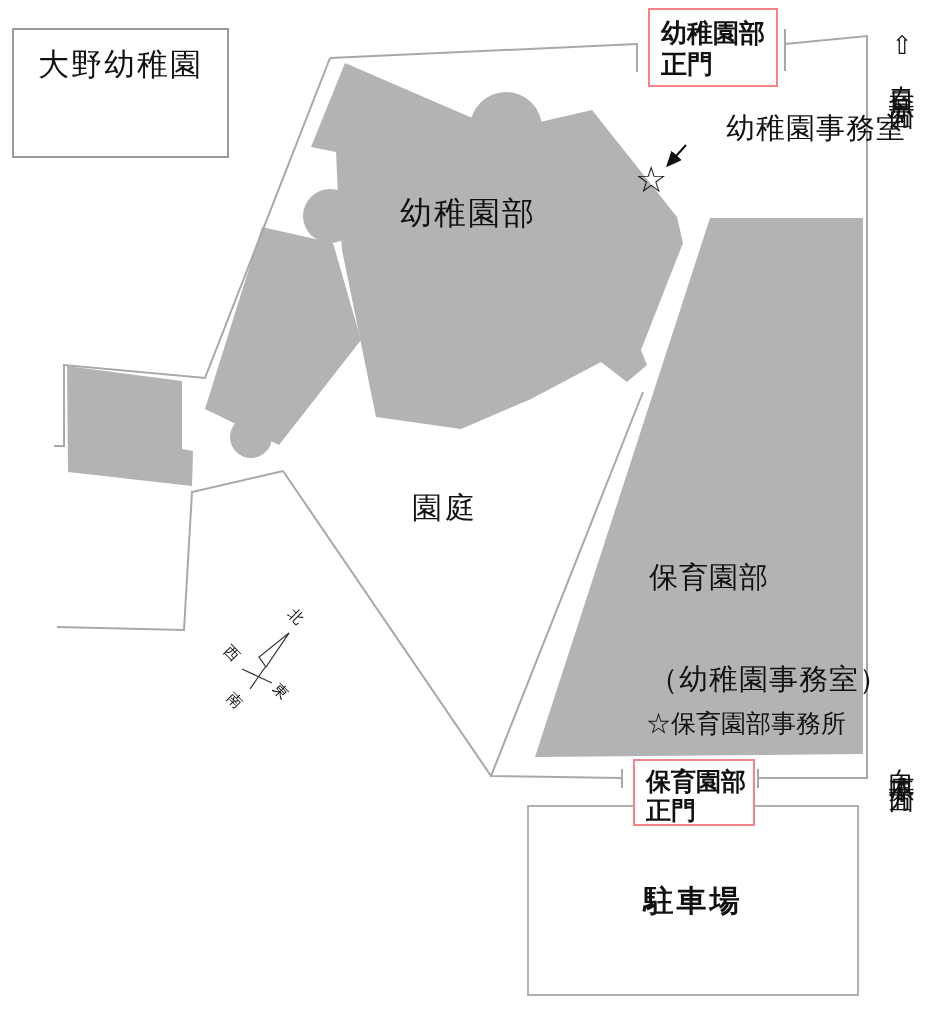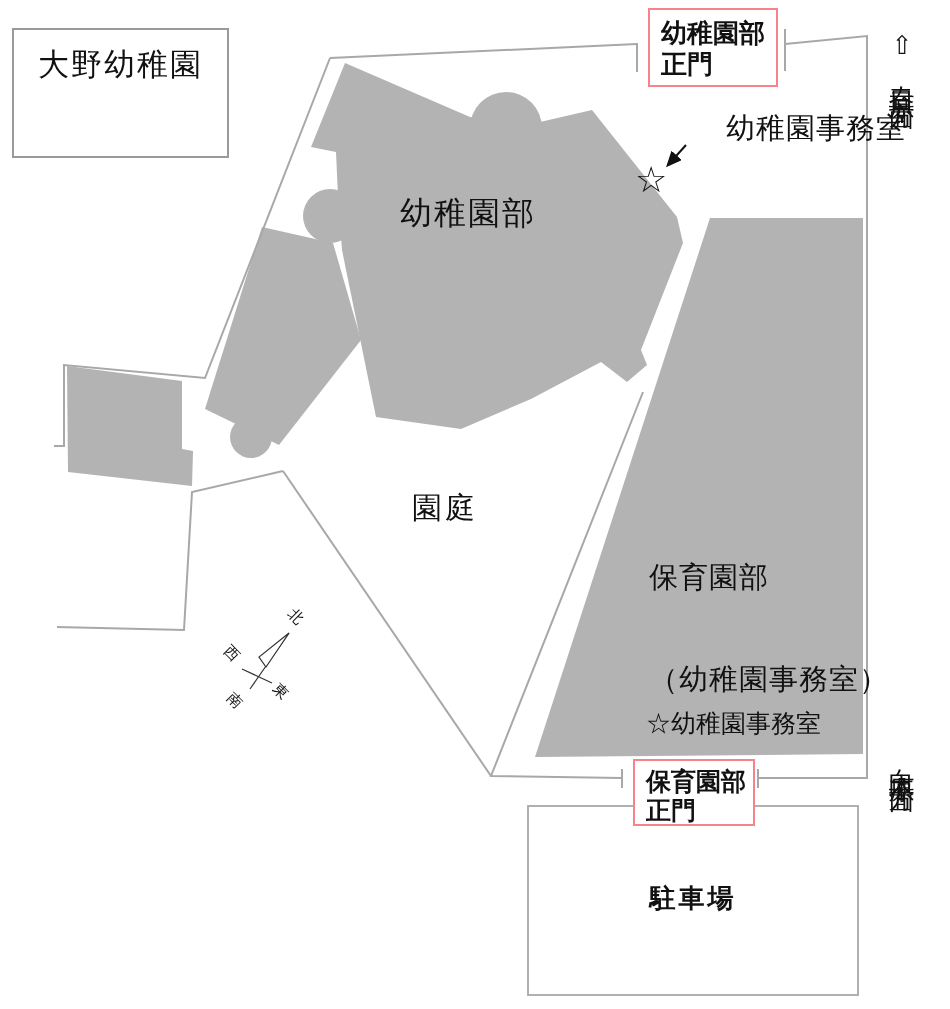--- a/index.html
+++ b/index.html
@@ -19,21 +19,21 @@
     font-weight:600;
   }
   .gate-box.top{left:648px;top:8px;width:130px;height:79px;font-size:26px;line-height:31px;padding:8px 0 0 11px;}
   .gate-box.bottom{left:633px;top:759px;width:122px;height:67px;font-size:25px;line-height:29px;padding:6px 0 0 11px;}
   .bld-label{font-size:32px;letter-spacing:2px;}
   .office-label{font-size:29px;letter-spacing:1px;}
   .star{font-size:36px;line-height:1;}
   .garden-label{font-size:30px;letter-spacing:3px;}
   .nursery-label{font-size:29px;line-height:34px;letter-spacing:1px;font-weight:500;}
   .nursery-office-label{font-size:25px;}
-  .parking-label{left:528px;top:884px;width:330px;text-align:center;font-size:26px;font-weight:600;letter-spacing:3px;}
+  .parking-label{left:528px;top:884px;width:330px;text-align:center;font-size:30px;font-weight:600;letter-spacing:3px;}
   .vtext{
     position:absolute;writing-mode:vertical-rl;text-orientation:upright;
     font-size:26px;letter-spacing:5px;line-height:1;font-weight:500;
   }
   .compass-char{position:absolute;font-size:15px;line-height:1;font-family:"Liberation Serif","DejaVu Serif",serif;}
   .r45{transform:rotate(45deg);}
 </style>
 </head>
 <body>
 
@@ -100,21 +100,21 @@
 
   <div class="lbl star" style="left:635px;top:162px;">☆</div>
 
   <div class="lbl garden-label" style="left:405px;top:491px;margin-left:7px;">園庭</div>
 
   <div class="lbl nursery-label" style="left:649px;top:492px;">
     <div>保育園部</div>
     <div>（幼稚園事務室）</div>
   </div>
 
-  <div class="lbl nursery-office-label" style="left:646px;top:710px;">☆幼稚園事務室</div>
+  <div class="lbl nursery-office-label" style="left:646px;top:710px;">☆保育園部事務所</div>
 
   <div class="lbl parking-label">駐車場</div>
 
   <div class="vtext" style="left:888px;top:30px;">⇧春日原方面</div>
 
   <div class="vtext" style="left:888px;top:748px;">白木原方面⇩</div>
 
   <div class="compass-char r45" style="left:288px;top:609px;">北</div>
   <div class="compass-char r45" style="left:224px;top:646px;">西</div>
   <div class="compass-char r45" style="left:273px;top:684px;">東</div>

